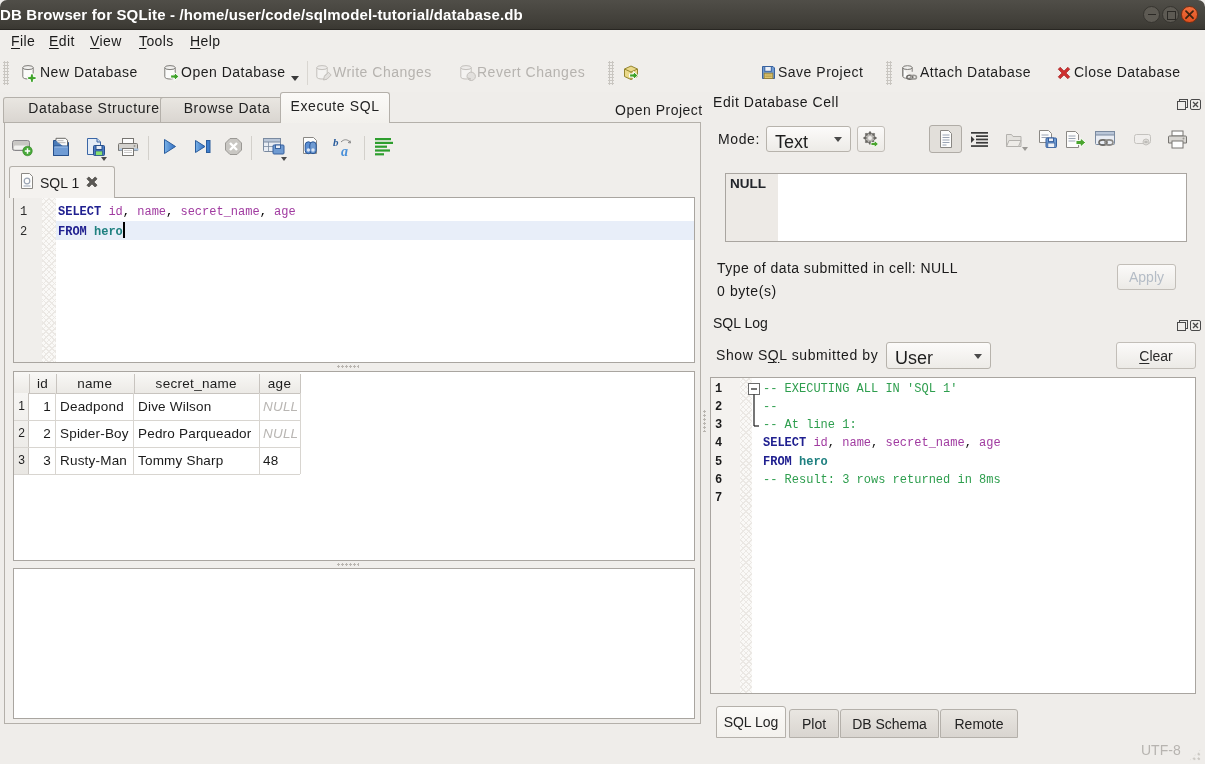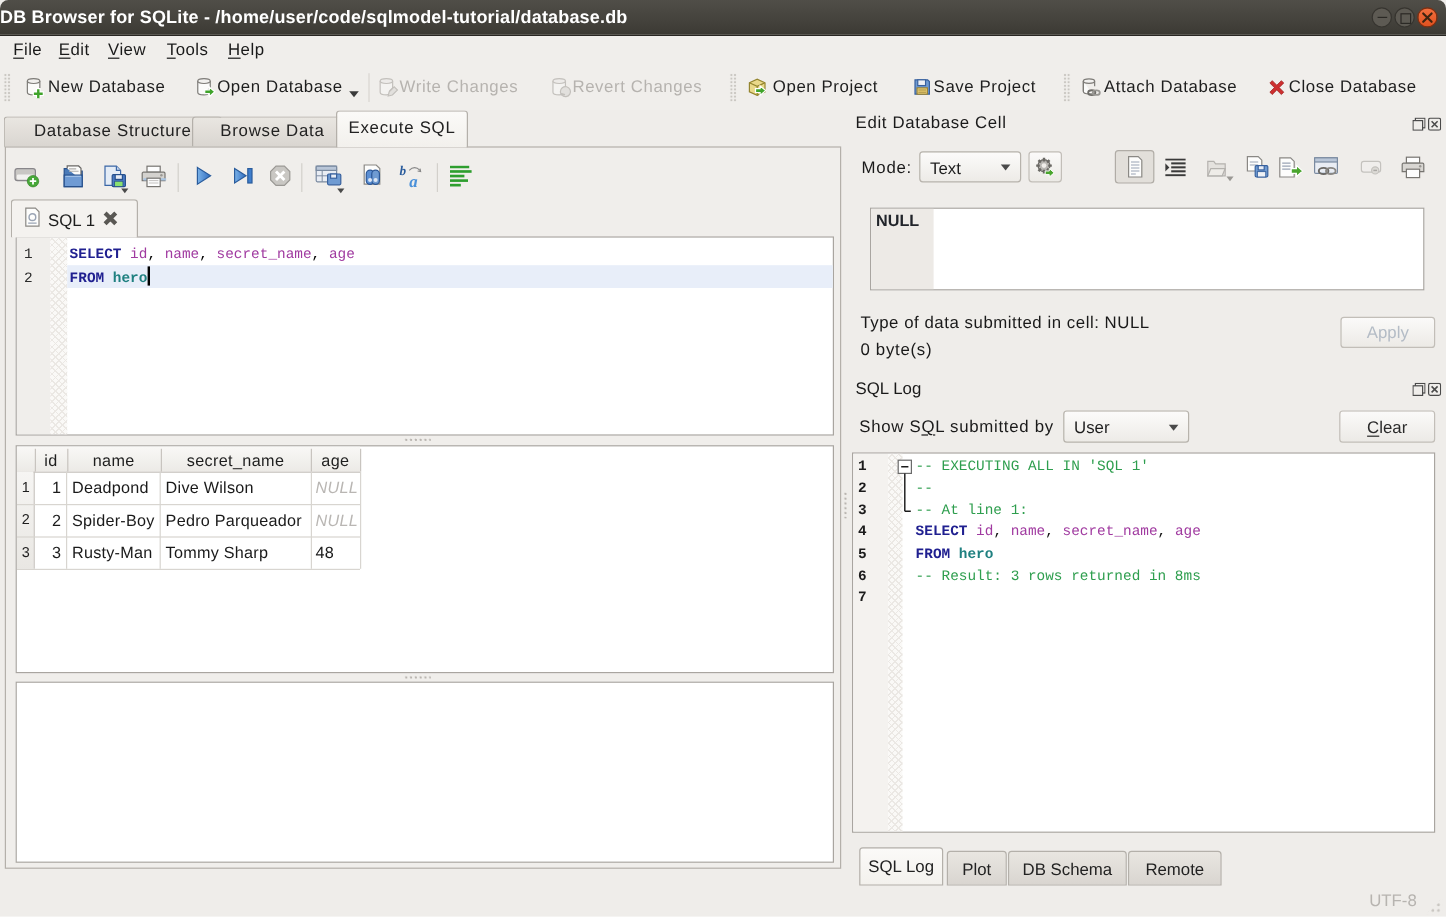--- a/index.html
+++ b/index.html
@@ -27,21 +27,21 @@
 #pane{left:4px;top:122px;width:697px;height:602px;border:1px solid #b4b0aa;box-sizing:border-box;background:#f0eeeb;}
 
 .mono{font-family:"Liberation Mono",monospace;font-size:12px;}
 .kw{color:#202090;font-weight:bold;margin-top:19px;}
 .id{color:#a03aa0;}
 .tbn{color:#1f8080;font-weight:bold;}
 .cmt{color:#2e9e4e;}
 
 .docktitle{font-size:14px;color:#1a1a1a;}
 .btn{box-sizing:border-box;border:1px solid #c2beb8;border-radius:3px;background:linear-gradient(#fbfaf9,#eceae6);font-size:14px;color:#2a2a2a;text-align:center;}
-.combo{box-sizing:border-box;border:1px solid #b7b3ac;border-radius:3px;background:linear-gradient(#fcfbfa,#edebe7);font-size:14px;color:#1e1e1e;}
+.combo{box-sizing:border-box;border:1px solid #b7b3ac;border-radius:3px;background:linear-gradient(#fcfbfa,#edebe7);font-size:18px;color:#1e1e1e;}
 .carrow{position:absolute;right:8px;top:10px;width:0;height:0;border-left:4px solid transparent;border-right:4px solid transparent;border-top:5px solid #4a4a4a;}
 
 .ghl{top:2px;width:1px;height:19px;background:#c8c4bf;}
 .ghead{font-size:13.5px;color:#1e1e1e;text-align:center;line-height:18px;letter-spacing:0.3px;}
 .grownum{left:0;width:15px;height:27px;font-size:12px;color:#1e1e1e;text-align:center;line-height:27px;}
 .gline{left:0px;width:286px;height:1px;background:#d8d5d0;}
 .gvl{top:21px;width:1px;height:81px;background:#d8d5d0;}
 .gcell{font-size:13.5px;color:#1a1a1a;height:27px;line-height:27px;white-space:nowrap;letter-spacing:0.2px;}
 .gnull{color:#b9b6b3;font-style:italic;}
 
@@ -116,21 +116,21 @@
     </svg>
   <svg class="abs" style="left:1056px;top:65px;" width="16" height="16" viewBox="0 0 16 16">
       <path d="M2.2 4.2l2-2L8 6l3.8-3.8 2 2L10 8l3.8 3.8-2 2L8 10l-3.8 3.8-2-2L6 8z" fill="#cd2f2f" stroke="#9c1c1c" stroke-width="0.6"></path>
     </svg>
   <div class="abs tbl" style="left:40px;">New Database</div>
   <div class="abs tbl" style="left:181px;">Open Database</div>
   <div class="abs vsep" style="left:307px;top:61px;"></div>
   <div class="abs tbl dis" style="left:333px;">Write Changes</div>
   <div class="abs tbl dis" style="left:477px;">Revert Changes</div>
   <div class="abs grip" style="left:608px;top:61px;"></div>
-  <div class="abs tbl" style="left:644px;">Open Project</div>
+  <div class="abs tbl" style="left:615px;margin-top:38px;">Open Project</div>
   <div class="abs tbl" style="left:778px;">Save Project</div>
   <div class="abs grip" style="left:886px;top:61px;"></div>
   <div class="abs tbl" style="left:920px;">Attach Database</div>
   <div class="abs tbl" style="left:1074px;">Close Database</div>
 
   <div class="abs tab inactive" style="left:3px;width:182px;">Database Structure</div>
   <div class="abs tab inactive" style="left:160px;width:134px;">Browse Data</div>
   <div class="abs tab active" style="left:280px;width:110px;">Execute SQL</div>
 
   <div class="abs" id="pane"></div>
@@ -363,21 +363,21 @@
       <path d="M2.5 7h16a 1 1 0 0 1 1 1v6h-18v-6a 1 1 0 0 1 1-1z" fill="#d8d6d2" stroke="#777571"></path>
       <rect x="5" y="12" width="11" height="7" fill="#fdfdfd" stroke="#777571"></rect>
       <circle cx="16.5" cy="9.5" r="1" fill="#9a9894"></circle>
     </svg>
   <div class="abs" style="left:725px;top:173px;width:462px;height:69px;border:1px solid #a9a5a0;background:#fff;box-sizing:border-box;">
     <div style="position:absolute;left:0;top:0;width:52px;height:67px;background:#edeae6;"></div>
     <div style="position:absolute;left:4px;top:2px;font-size:13.5px;color:#21242a;font-weight:bold;">NULL</div>
   </div>
   <div class="abs" style="left:717px;top:260px;font-size:14px;color:#1a1a1a;letter-spacing:0.45px;">Type of data submitted in cell: NULL</div>
   <div class="abs" style="left:717px;top:283px;font-size:14px;color:#1a1a1a;letter-spacing:0.6px;">0 byte(s)</div>
-  <div class="abs btn" style="left:1117px;top:264px;width:79px;height:26px;color:#b4bcc6;font-size:14px;line-height:25px;">Apply</div>
+  <div class="abs btn" style="left:1117px;top:264px;width:59px;height:26px;color:#b4bcc6;font-size:14px;line-height:25px;">Apply</div>
 
   <div class="abs docktitle" style="left:713px;top:315px;">SQL Log</div>
   <div class="abs dockbtn" style="left:1177px;top:317px;"><svg width="11" height="11">
         <rect x="2.5" y="0.5" width="8" height="8" fill="none" stroke="#4a4a4a"></rect>
         <rect x="0.5" y="2.5" width="8" height="8" fill="#efedea" stroke="#4a4a4a"></rect>
       </svg></div>
   <div class="abs dockbtn" style="left:1190px;top:317px;"><svg width="11" height="11">
         <rect x="0.5" y="0.5" width="10" height="10" rx="1.5" fill="none" stroke="#4a4a4a"></rect>
         <path d="M3 3l5 5M8 3l-5 5" stroke="#4a4a4a" stroke-width="1.3"></path>
       </svg></div>

